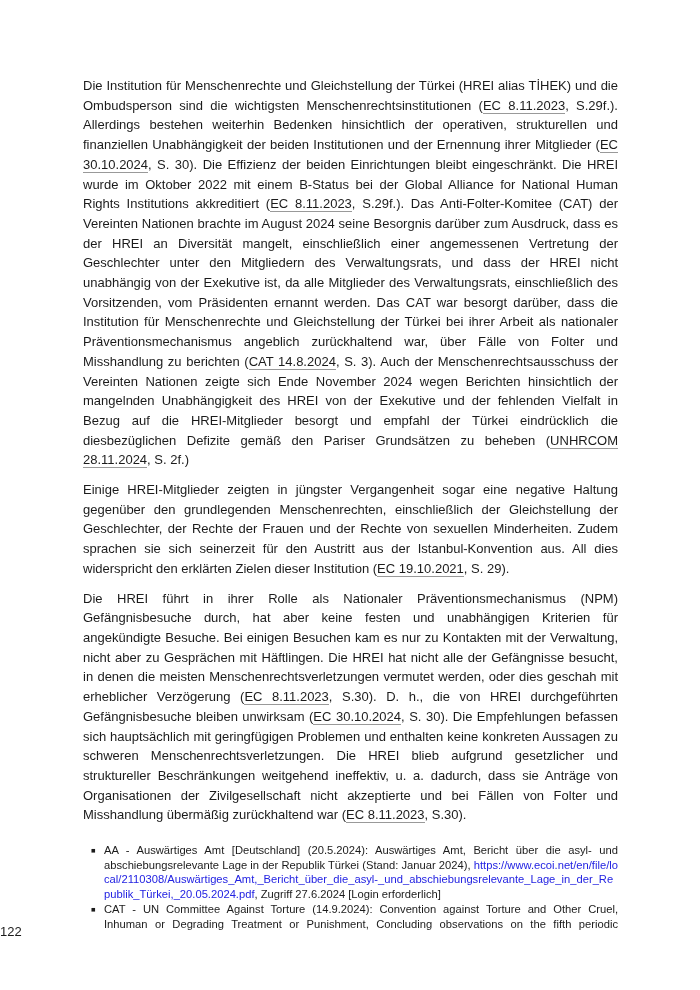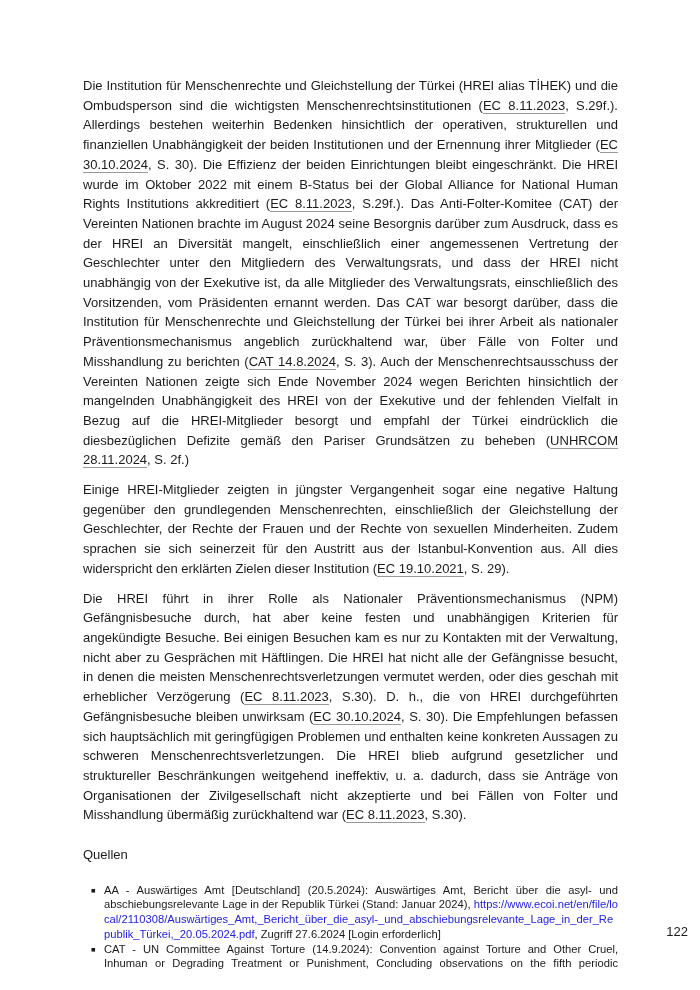--- a/index.html
+++ b/index.html
@@ -55,34 +55,33 @@
   .src:last-child { text-align-last: justify; }
   .bullet {
     position: absolute;
     left: 0; top: 2px;
     font-size: 7.5px;
     line-height: 11px;
   }
   .pagenum {
     position: absolute;
     left: 0; right: 12px; top: 924px;
-    text-align: right;
+    text-align: left;
     font-size: 13px;
   }
 </style>
 </head>
 <body>
 
 <div class="page">
   <div class="content">
     <div id="paragraphs">
         <p class="para"><span>Die Institution für Menschenrechte und Gleichstellung der Türkei (HREI alias TİHEK) und die Ombudsperson sind die wichtigsten Menschenrechtsinstitutionen (</span><span class="citation">EC 8.11.2023</span><span>, S.29f.). Allerdings bestehen weiterhin Bedenken hinsichtlich der operativen, strukturellen und finanziellen Unabhängigkeit der beiden Institutionen und der Ernennung ihrer Mitglieder (</span><span class="citation">EC 30.10.2024</span><span>, S. 30). Die Effizienz der beiden Einrichtungen bleibt eingeschränkt. Die HREI wurde im Oktober 2022 mit einem B-Status bei der Global Alliance for National Human Rights Institutions akkreditiert (</span><span class="citation">EC 8.11.2023</span><span>, S.29f.). Das Anti-Folter-Komitee (CAT) der Vereinten Nationen brachte im August 2024 seine Besorgnis darüber zum Ausdruck, dass es der HREI an Diversität mangelt, einschließlich einer angemessenen Vertretung der Geschlechter unter den Mitgliedern des Verwaltungsrats, und dass der HREI nicht unabhängig von der Exekutive ist, da alle Mitglieder des Verwaltungsrats, einschließlich des Vorsitzenden, vom Präsidenten ernannt werden. Das CAT war besorgt darüber, dass die Institution für Menschenrechte und Gleichstellung der Türkei bei ihrer Arbeit als nationaler Präventionsmechanismus angeblich zurückhaltend war, über Fälle von Folter und Misshandlung zu berichten (</span><span class="citation">CAT 14.8.2024</span><span>, S. 3). Auch der Menschenrechtsausschuss der Vereinten Nationen zeigte sich Ende November 2024 wegen Berichten hinsichtlich der mangelnden Unabhängigkeit des HREI von der Exekutive und der fehlenden Vielfalt in Bezug auf die HREI-Mitglieder besorgt und empfahl der Türkei eindrücklich die diesbezüglichen Defizite gemäß den Pariser Grundsätzen zu beheben (</span><span class="citation">UNHRCOM 28.11.2024</span><span>, S. 2f.)</span></p>
         <p class="para"><span>Einige HREI-Mitglieder zeigten in jüngster Vergangenheit sogar eine negative Haltung gegenüber den grundlegenden Menschenrechten, einschließlich der Gleichstellung der Geschlechter, der Rechte der Frauen und der Rechte von sexuellen Minderheiten. Zudem sprachen sie sich seinerzeit für den Austritt aus der Istanbul-Konvention aus. All dies widerspricht den erklärten Zielen dieser Institution (</span><span class="citation">EC 19.10.2021</span><span>, S. 29).</span></p>
         <p class="para"><span>Die HREI führt in ihrer Rolle als Nationaler Präventionsmechanismus (NPM) Gefängnisbesuche durch, hat aber keine festen und unabhängigen Kriterien für angekündigte Besuche. Bei einigen Besuchen kam es nur zu Kontakten mit der Verwaltung, nicht aber zu Gesprächen mit Häftlingen. Die HREI hat nicht alle der Gefängnisse besucht, in denen die meisten Menschenrechtsverletzungen vermutet werden, oder dies geschah mit erheblicher Verzögerung (</span><span class="citation">EC 8.11.2023</span><span>, S.30). D. h., die von HREI durchgeführten Gefängnisbesuche bleiben unwirksam (</span><span class="citation">EC 30.10.2024</span><span>, S. 30). Die Empfehlungen befassen sich hauptsächlich mit geringfügigen Problemen und enthalten keine konkreten Aussagen zu schweren Menschenrechtsverletzungen. Die HREI blieb aufgrund gesetzlicher und struktureller Beschränkungen weitgehend ineffektiv, u. a. dadurch, dass sie Anträge von Organisationen der Zivilgesellschaft nicht akzeptierte und bei Fällen von Folter und Misshandlung übermäßig zurückhaltend war (</span><span class="citation">EC 8.11.2023</span><span>, S.30).</span></p>
       </div>
-    <div class="quellen">Quellen</div>
     <div id="sources" class="sources">
         <div class="src"><span class="bullet">■</span><span>AA - Auswärtiges Amt [Deutschland] (20.5.2024): Auswärtiges Amt, Bericht über die asyl- und abschiebungsrelevante Lage in der Republik Türkei (Stand: Januar 2024), </span><span class="link">https://www.ecoi.net/en/file/local/2110308/Auswärtiges_Amt,_Bericht_über_die_asyl-_und_abschiebungsrelevante_Lage_in_der_Republik_Türkei,_20.05.2024.pdf</span><span>, Zugriff 27.6.2024 [Login erforderlich]</span></div>
         <div class="src"><span class="bullet">■</span><span>CAT - UN Committee Against Torture (14.9.2024): Convention against Torture and Other Cruel, Inhuman or Degrading Treatment or Punishment, Concluding observations on the fifth periodic</span></div>
       </div>
   </div>
   <div class="pagenum">122</div>
 </div>
 
 </body></html>

